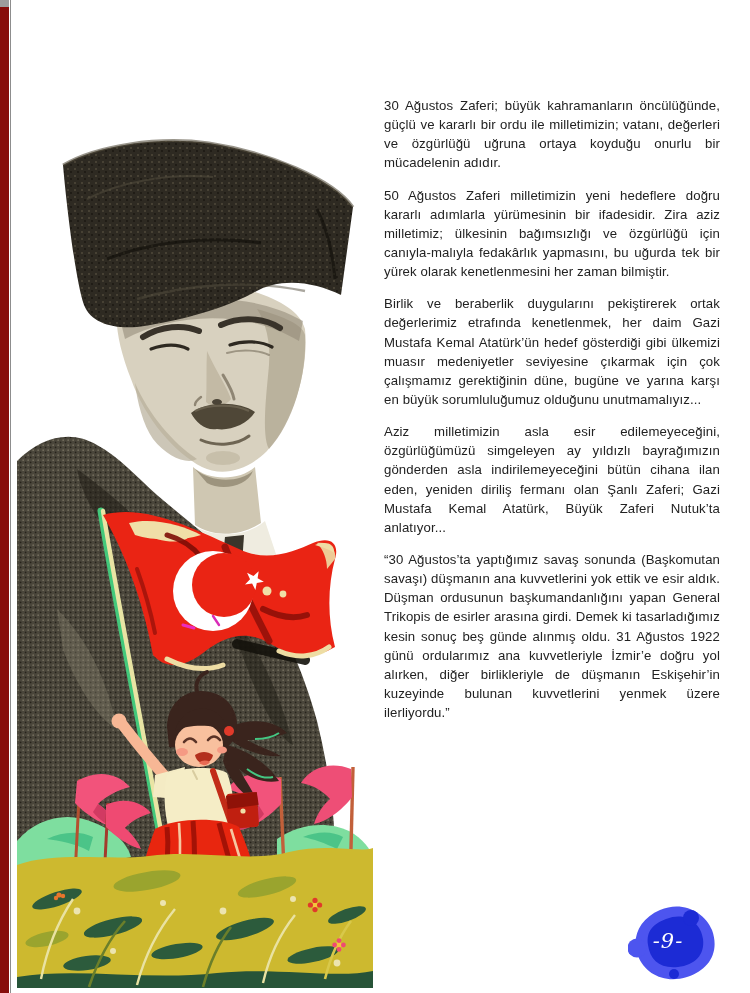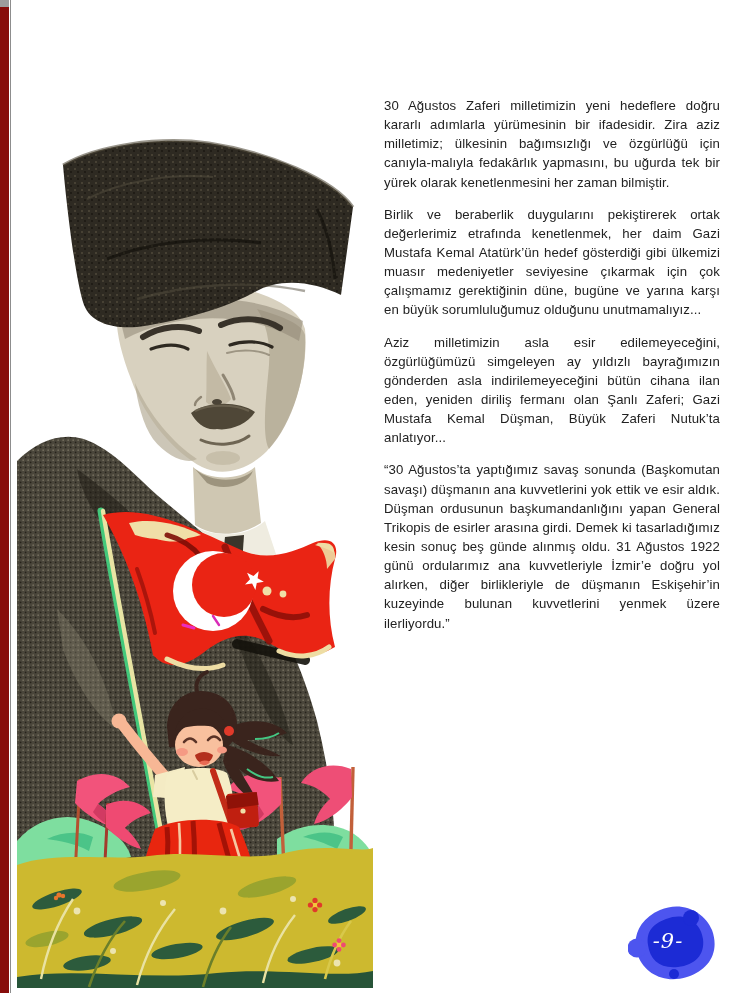--- a/index.html
+++ b/index.html
@@ -273,23 +273,24 @@
       <g transform="translate(42,756)">
         <circle r="2.6" fill="#e8762c"></circle>
           <circle cx="4" cy="1" r="2.2" fill="#e8762c"></circle>
           <circle cx="-3" cy="3" r="2.2" fill="#e8762c"></circle>
       </g>
     </g>
   </svg>
 </div>
 
 <div class="article">
-  <p>30 Ağustos Zaferi milletimizin yeni hedeflere doğru kararlı adımlarla yürümesinin bir ifadesidir. Zira aziz milletimiz; ülkesinin bağımsızlığı ve özgürlüğü için canıyla-malıyla fedakârlık yapmasını, bu uğurda tek bir yürek olarak kenetlenmesini her zaman bilmiştir.</p>
+  <p>30 Ağustos Zaferi; büyük kahramanların öncülüğünde, güçlü ve kararlı bir ordu ile milletimizin; vatanı, değerleri ve özgürlüğü uğruna ortaya koyduğu onurlu bir mücadelenin adıdır.</p>
+  <p>50 Ağustos Zaferi milletimizin yeni hedeflere doğru kararlı adımlarla yürümesinin bir ifadesidir. Zira aziz milletimiz; ülkesinin bağımsızlığı ve özgürlüğü için canıyla-malıyla fedakârlık yapmasını, bu uğurda tek bir yürek olarak kenetlenmesini her zaman bilmiştir.</p>
   <p>Birlik ve beraberlik duygularını pekiştirerek ortak değerlerimiz etrafında kenetlenmek, her daim Gazi Mustafa Kemal Atatürk’ün hedef gösterdiği gibi ülkemizi muasır medeniyetler seviyesine çıkarmak için çok çalışmamız gerektiğinin düne, bugüne ve yarına karşı en büyük sorumluluğumuz olduğunu unutmamalıyız...</p>
-  <p>Aziz milletimizin asla esir edilemeyeceğini, özgürlüğümüzü simgeleyen ay yıldızlı bayrağımızın gönderden asla indirilemeyeceğini bütün cihana ilan eden, yeniden diriliş fermanı olan Şanlı Zaferi; Gazi Mustafa Kemal Düşman, Büyük Zaferi Nutuk’ta anlatıyor...</p>
+  <p>Aziz milletimizin asla esir edilemeyeceğini, özgürlüğümüzü simgeleyen ay yıldızlı bayrağımızın gönderden asla indirilemeyeceğini bütün cihana ilan eden, yeniden diriliş fermanı olan Şanlı Zaferi; Gazi Mustafa Kemal Atatürk, Büyük Zaferi Nutuk’ta anlatıyor...</p>
   <p>“30 Ağustos’ta yaptığımız savaş sonunda (Başkomutan savaşı) düşmanın ana kuvvetlerini yok ettik ve esir aldık. Düşman ordusunun başkumandanlığını yapan General Trikopis de esirler arasına girdi. Demek ki tasarladığımız kesin sonuç beş günde alınmış oldu. 31 Ağustos 1922 günü ordularımız ana kuvvetleriyle İzmir’e doğru yol alırken, diğer birlikleriyle de düşmanın Eskişehir’in kuzeyinde bulunan kuvvetlerini yenmek üzere ilerliyordu.”</p>
 </div>
 
 <div class="badge">
   <svg width="96" height="84" viewBox="0 0 96 84" xmlns="http://www.w3.org/2000/svg">
     <g style="fill:var(--badge-blue-light)">
       <path d="M32,7 C54,-3 77,9 84,27 C92,49 81,67 59,74 C37,81 17,71 10,53 C3,35 11,16 32,7 Z"></path>
       <circle cx="9" cy="45" r="9.5"></circle>
     </g>
     <g style="fill:var(--badge-blue)">

